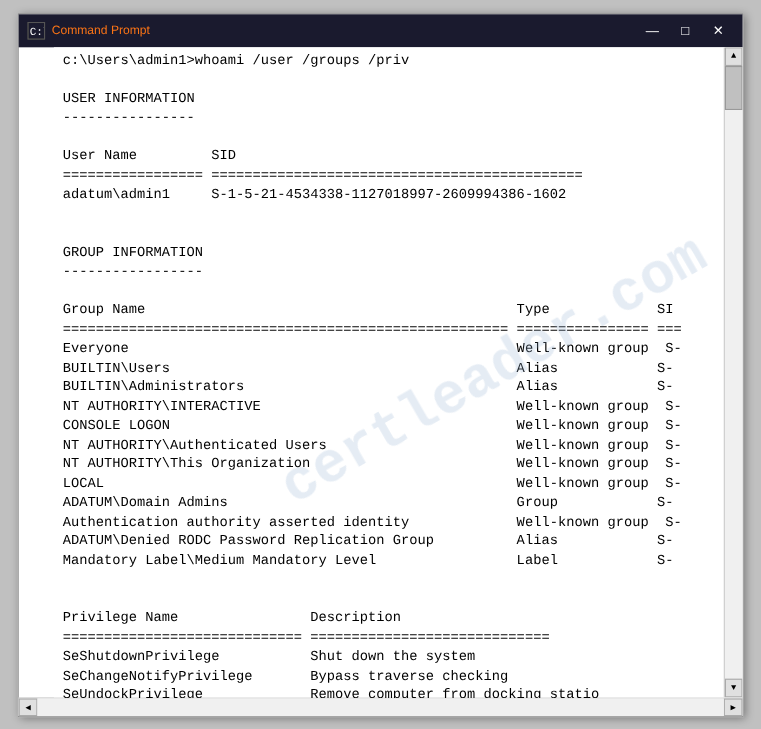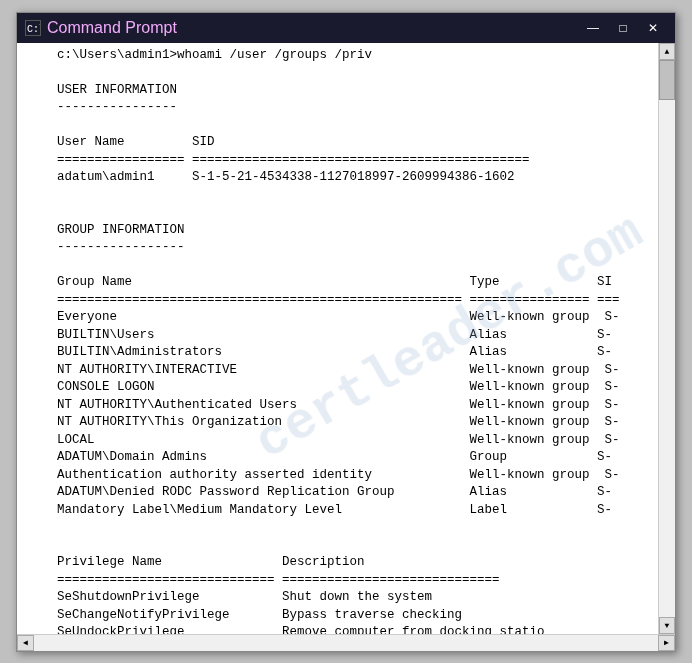--- a/index.html
+++ b/index.html
@@ -47,23 +47,23 @@
       background: #333;
       border: 1px solid #555;
       display: flex;
       align-items: center;
       justify-content: center;
       font-size: 10px;
       color: #fff;
     }
 
     .title-bar-title {
-      font-size: 16px;
+      font-size: 11px;
       font-family: 'Segoe UI', Arial, sans-serif;
-      color: #f0abfc;
+      color: #f97316;
     }
 
     .title-bar-controls {
       display: flex;
       gap: 2px;
     }
 
     .title-bar-btn {
       width: 28px;
       height: 20px;

